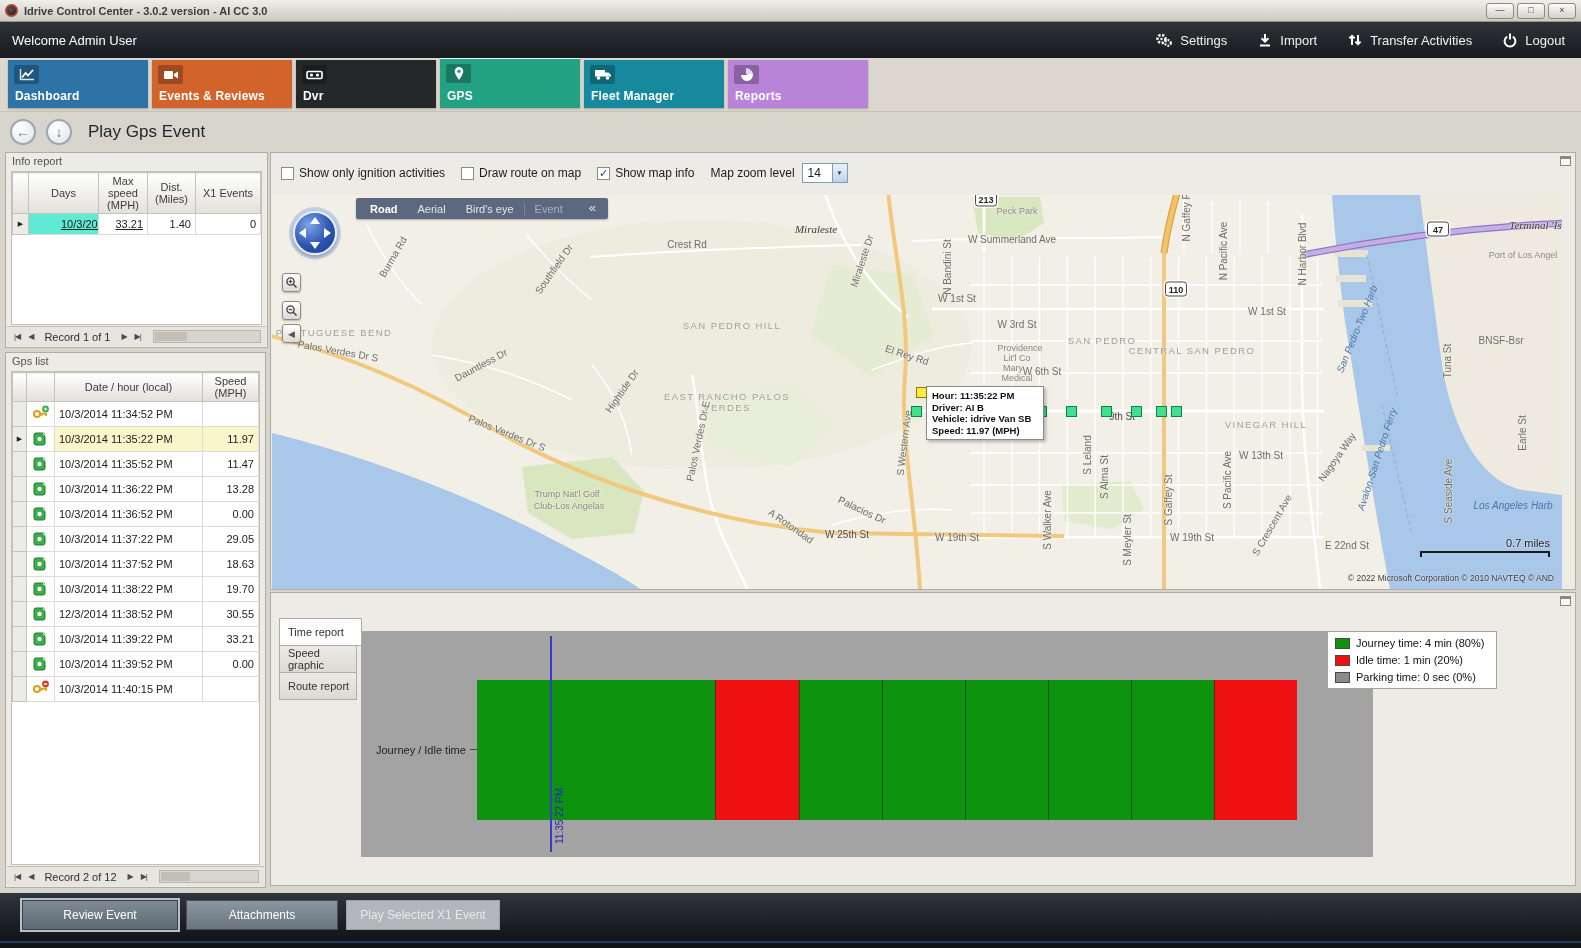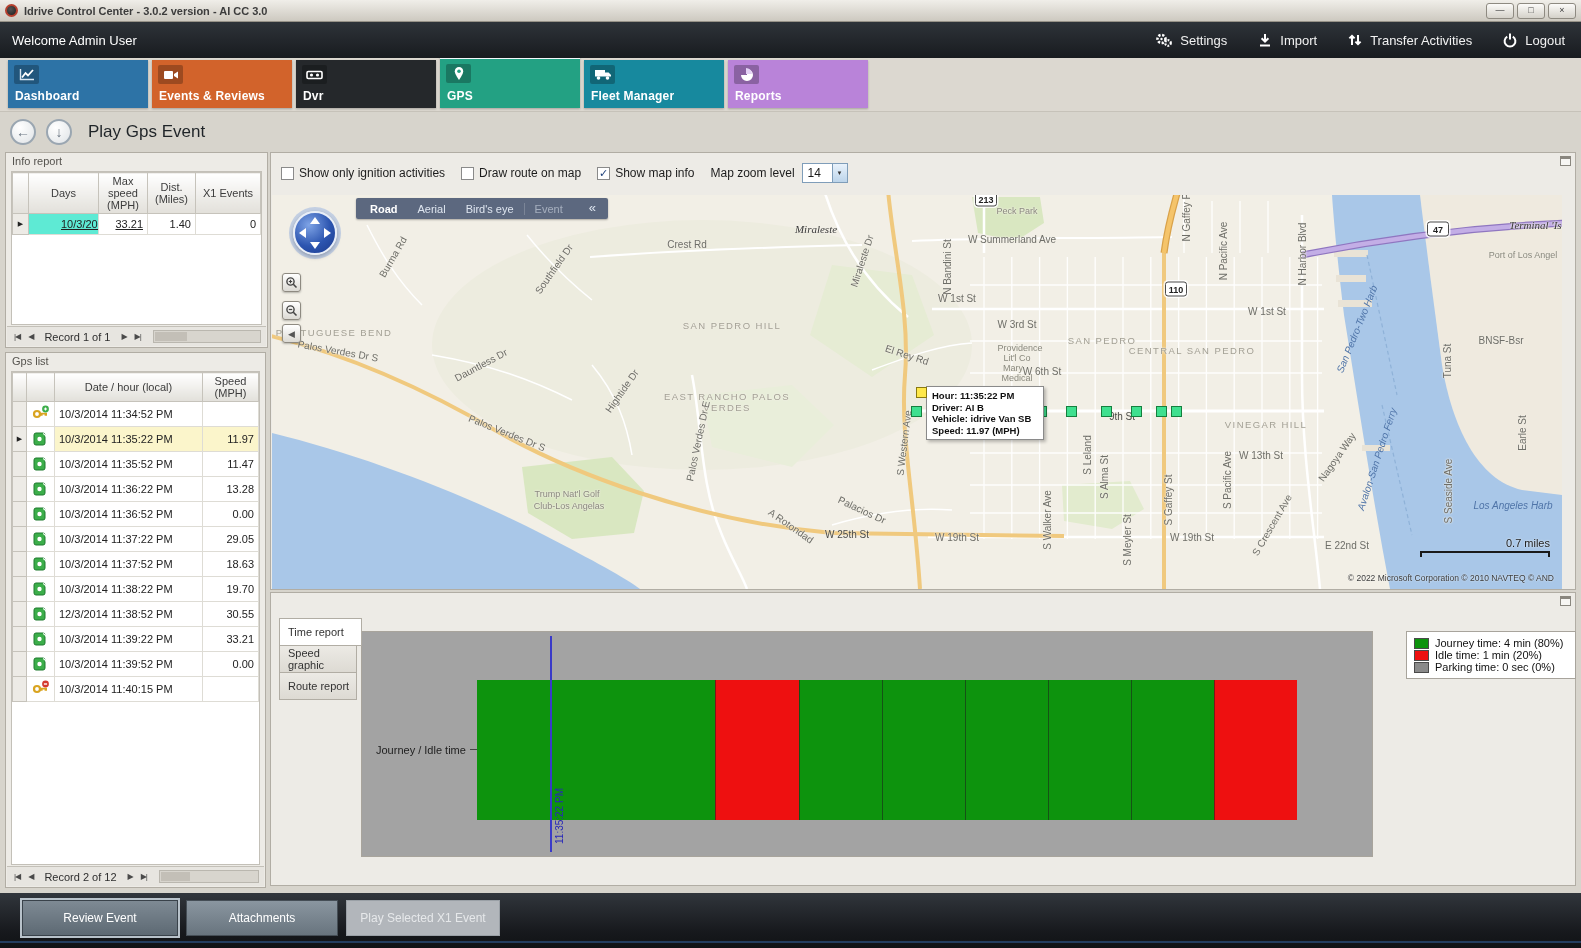--- a/index.html
+++ b/index.html
@@ -106,28 +106,28 @@
 .chart-tab{height:28px;border:1px solid #b1ada4;background:linear-gradient(#eceae5,#dddad3);display:flex;align-items:center;padding-left:8px;font-size:11px;color:#333;margin-top:-1px;cursor:pointer;}
 .chart-tab.active{background:#fff;width:83px;}
 .chart-box{position:absolute;left:90px;top:38px;width:1012px;height:226px;background:#a3a3a3;border:1px solid #a8a49c;}
 .row-label{position:absolute;left:14px;top:112px;font-size:11px;color:#1e1e1e;}
 .row-tick{position:absolute;left:108px;top:117px;width:7px;height:1px;background:#444;}
 .bar-area{position:absolute;left:115px;top:48px;width:820px;height:140px;background:#fff;}
 .seg{position:absolute;top:0;height:100%;}
 .gline{position:absolute;top:0;bottom:0;width:1px;background:rgba(30,30,30,.55);z-index:2;}
 .cursor{position:absolute;top:4px;bottom:4px;width:2px;background:#3a3ac8;z-index:3;}
 .cursor-label{position:absolute;top:212px;transform:rotate(-90deg);transform-origin:left top;font-size:10px;color:#2828b8;white-space:nowrap;z-index:3;}
-.legend{position:absolute;left:1135px;top:38px;width:170px;background:#fff;border:1px solid #a8a49c;padding:5px 7px;display:flex;flex-direction:column;}
+.legend{position:absolute;left:1056px;top:38px;width:170px;background:#fff;border:1px solid #a8a49c;padding:5px 7px;display:flex;flex-direction:column;gap:5px;}
 .legend-item{display:flex;align-items:center;gap:6px;font-size:11px;color:#111;}
 .legend-swatch{width:15px;height:11px;border:1px solid #4a4a4a;flex:none;}
 
 
 .footer{position:absolute;left:0;top:893px;width:100%;height:55px;background:linear-gradient(#31363c,#17191d 70%,#101215);}
 .footer::after{content:"";position:absolute;left:0;right:0;bottom:5px;height:2px;background:#2c4f7d;opacity:.7;}
-.fbtn{position:absolute;top:7px;height:36px;display:flex;align-items:center;justify-content:center;font-size:12px;color:#fff;background:linear-gradient(#8a96a0,#68747e);border:1px solid #454e56;cursor:pointer;}
+.fbtn{position:absolute;top:7px;height:30px;display:flex;align-items:center;justify-content:center;font-size:12px;color:#fff;background:linear-gradient(#8a96a0,#68747e);border:1px solid #454e56;cursor:pointer;}
 .fbtn.focused{box-shadow:0 0 0 2px #b8c2ca;border-color:#39424a;background:linear-gradient(#7e8a94,#5d6973);}
 .fbtn.disabled{background:#b2b6bb;color:#e6e8ea;border-color:#9aa0a6;cursor:default;}
 </style>
 </head>
 <body>
 
 <div class="window">
 
   <div class="titlebar">
     <span class="app-icon"></span>

